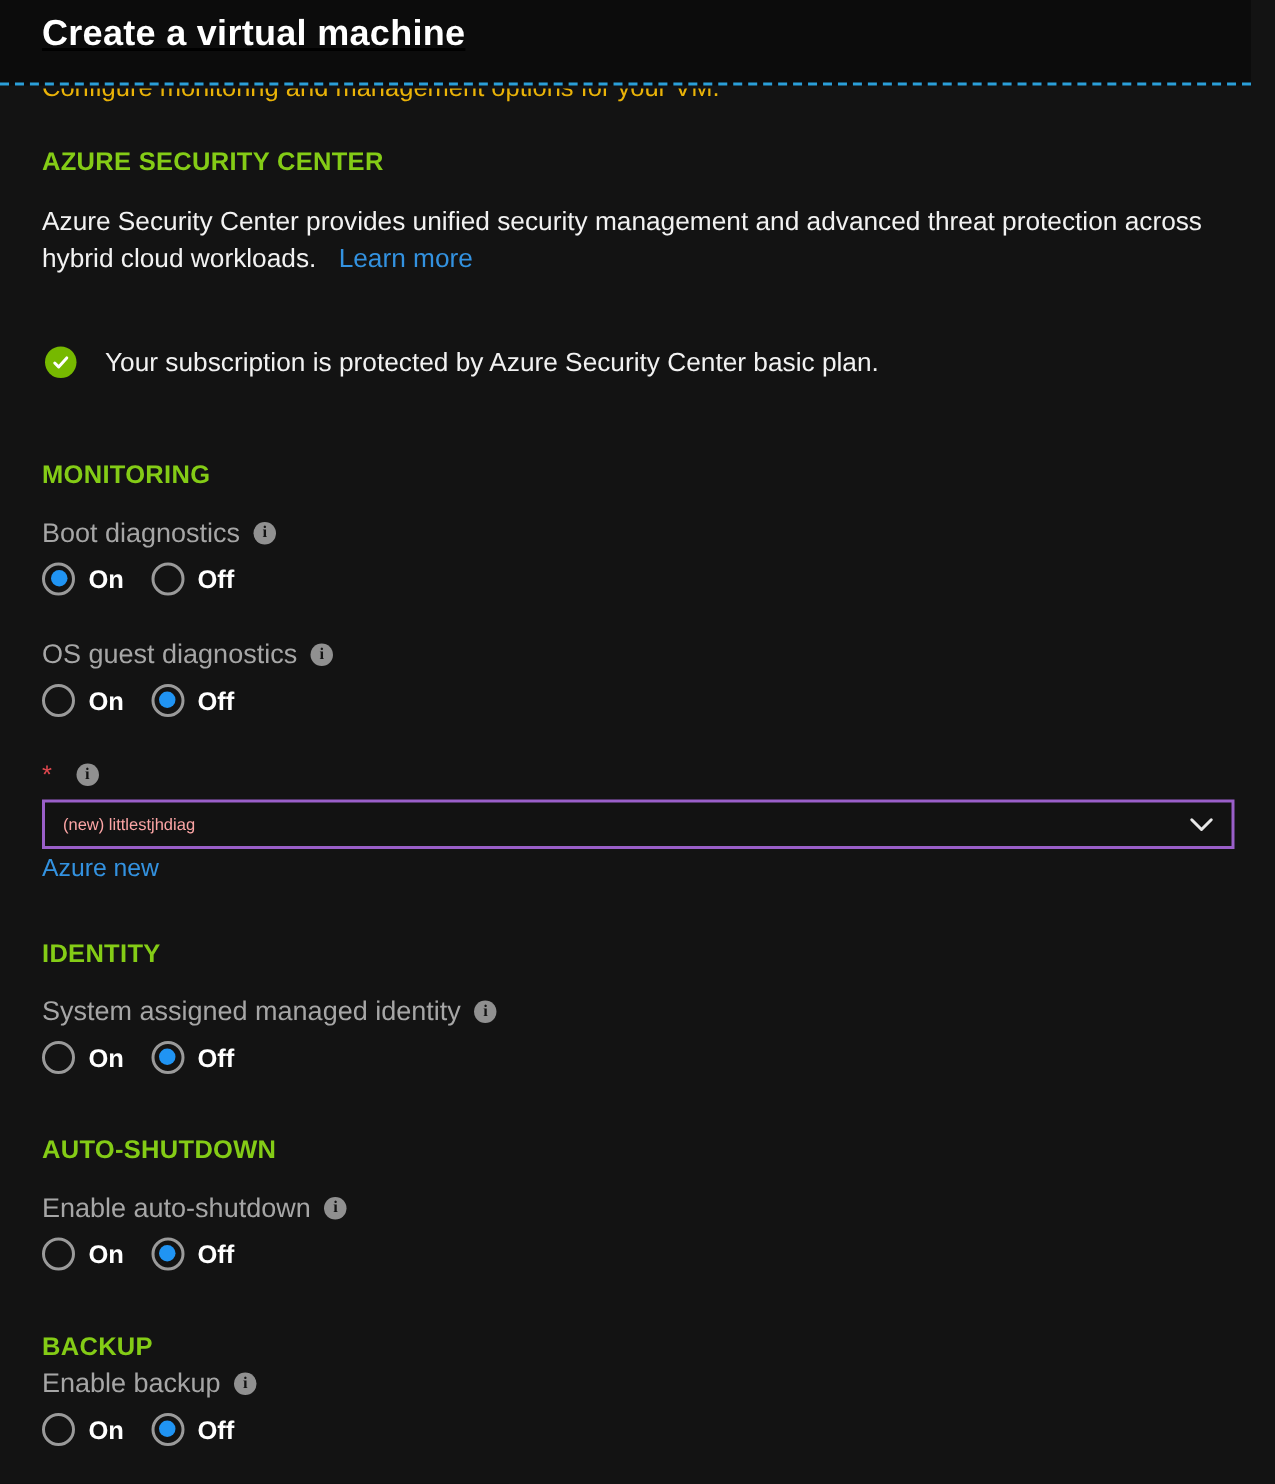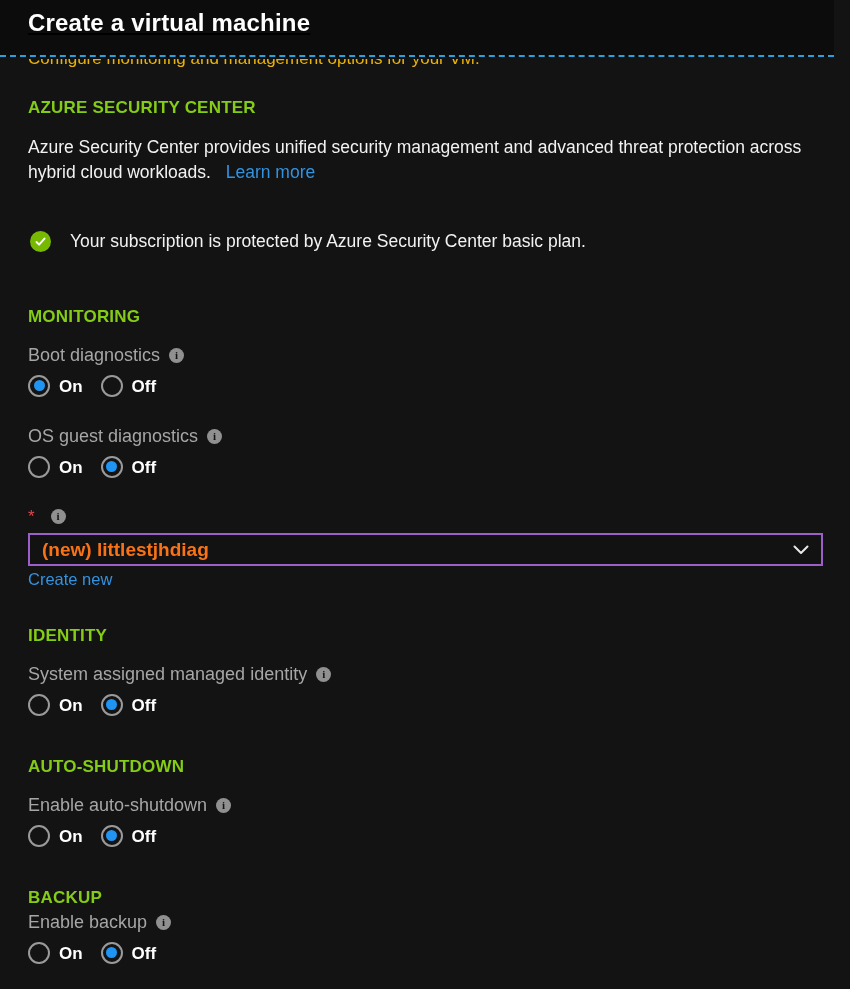--- a/index.html
+++ b/index.html
@@ -101,21 +101,21 @@
     color: #ffffff; font-size: 17px; font-weight: 700; margin-left: 9px;
   }
 
   .dropdown {
     width: 100%; height: 33px;
     border: 2px solid #9a5fc9; background: #121212;
     display: flex; align-items: center;
     padding: 0 12px; cursor: pointer;
     margin-bottom: 3px;
   }
-  .dropdown-value { color: #f97316; font-size: 19px; flex: 1; font-weight: bold; }
+  .dropdown-value { color: #fca5a5; font-size: 11px; flex: 1; }
   .chevron-down { flex: 0 0 auto; display: flex; align-items: center; }
 
   .create-new {
     display: inline-block;
     font-size: 16.5px; line-height: 20px; margin-bottom: 38px;
   }
 </style>
 </head>
 <body>
 
@@ -186,21 +186,21 @@
       <span class="info-icon">i</span>
     </div>
     <div class="dropdown">
       <span class="dropdown-value">(new) littlestjhdiag</span>
       <span class="chevron-down">
         <svg width="16" height="10" viewBox="0 0 16 10">
             <path d="M1.5 1.5l6.5 6.5 6.5-6.5" stroke="#e8e8e8" stroke-width="2" fill="none" stroke-linecap="round" stroke-linejoin="round"></path>
           </svg>
       </span>
     </div>
-    <a class="link create-new">Create new</a>
+    <a class="link create-new">Azure new</a>
 
     <div class="section-heading heading-idn">IDENTITY</div>
 
     <div class="field-label-row">
       <span>System assigned managed identity</span>
       <span class="info-icon">i</span>
     </div>
     <div class="radio-row mb-section-gap">
       <span class="radio-option">
         <span class="radio-circle"></span>

